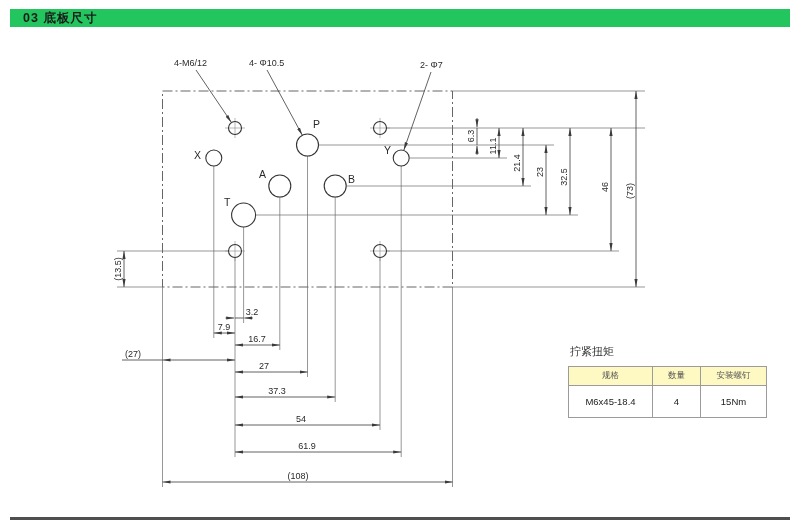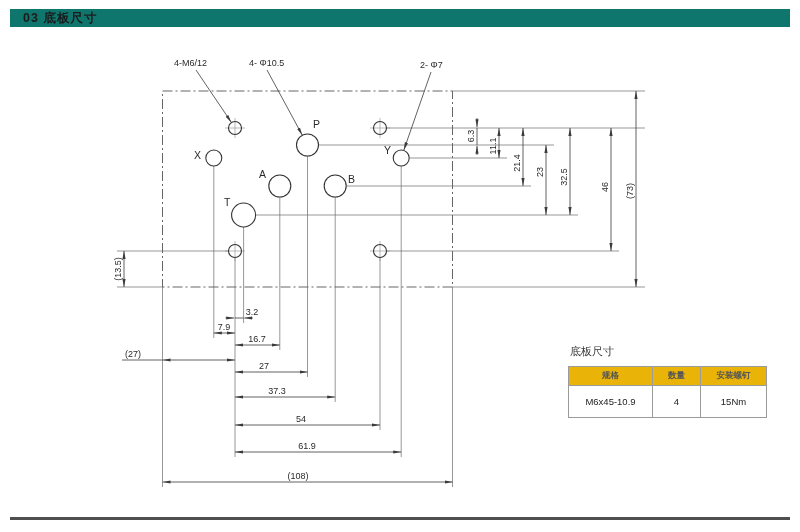--- a/index.html
+++ b/index.html
@@ -2,21 +2,21 @@
 <html><head>
 <meta charset="utf-8">
 <style>
   html,body { margin:0; padding:0; }
   body {
     width:800px; height:532px; background:#ffffff; position:relative; overflow:hidden;
     font-family:"Liberation Sans", sans-serif;
   }
   .header-bar {
     position:absolute; left:10px; top:9px; width:780px; height:18px;
-    background:#0f766e; display:flex; align-items:center;
+    background:#22c55e; display:flex; align-items:center;
     padding-left:13px; box-sizing:border-box;
   }
   .header-bar span {
     font-size:12.5px; font-weight:bold; color:#1b1b1b; letter-spacing:1px;
   }
   .bottom-rule {
     position:absolute; left:10px; top:517px; width:780px; height:3px; background:#4f4f4f;
   }
   svg.drawing { position:absolute; left:0; top:0; }
   svg text { font-family:"Liberation Sans", sans-serif; fill:#2a2a2a; }
@@ -26,21 +26,21 @@
   .plate { fill:none; stroke:#555; stroke-width:0.9; stroke-dasharray:10 3 2 3; }
   .hole  { fill:none; stroke:#333; stroke-width:1.1; }
   .cross { stroke:#8a8a8a; stroke-width:0.6; fill:none; }
   .ext   { stroke:#6a6a6a; stroke-width:0.7; fill:none; }
   .dim   { stroke:#3a3a3a; stroke-width:0.8; fill:none; }
   .lead  { stroke:#3a3a3a; stroke-width:0.8; fill:none; }
   .screw-table { position:absolute; left:568px; top:344px; width:200px; }
   .tbl-title { font-size:11px; color:#333; margin:0 0 7px 2px; }
   .screw-table table { border-collapse:collapse; width:198px; table-layout:fixed; }
   .screw-table th, .screw-table td { border:1px solid #9b9b9b; text-align:center; vertical-align:middle; }
-  .screw-table th { background:#eab308; font-size:8.5px; color:#555; font-weight:bold; height:16px; }
+  .screw-table th { background:#fef9c3; font-size:8.5px; color:#555; font-weight:normal; height:16px; }
   .screw-table td { font-size:9.5px; color:#222; height:29px; }
 </style>
 </head>
 <body>
 
 <div class="header-bar">
   <span>03 底板尺寸</span>
 </div>
 
 <svg class="drawing" width="800" height="532" viewBox="0 0 800 532">
@@ -138,37 +138,37 @@
     <text class="dim-t" text-anchor="middle" x="133" y="357">(27)</text>
     <text class="dim-t" text-anchor="middle" x="264" y="369">27</text>
     <text class="dim-t" text-anchor="middle" x="277" y="394">37.3</text>
     <text class="dim-t" text-anchor="middle" x="301" y="422">54</text>
     <text class="dim-t" text-anchor="middle" x="307" y="449">61.9</text>
     <text class="dim-t" text-anchor="middle" x="298" y="479">(108)</text>
   </g>
 </svg>
 
 <div class="screw-table">
-  <div class="tbl-title">底板尺寸</div>
+  <div class="tbl-title">拧紧扭矩</div>
   <table>
     <colgroup>
         <col style="width:84px">
         <col style="width:48px">
         <col style="width:66px">
       </colgroup>
     <thead>
       <tr>
         <th>规格</th>
         <th>数量</th>
         <th>安装螺钉</th>
       </tr>
     </thead>
     <tbody>
       <tr>
-        <td>M6x45-10.9</td>
+        <td>M6x45-18.4</td>
         <td>4</td>
         <td>15Nm</td>
       </tr>
     </tbody>
   </table>
 </div>
 
 <div class="bottom-rule"></div>
 
 </body></html>

